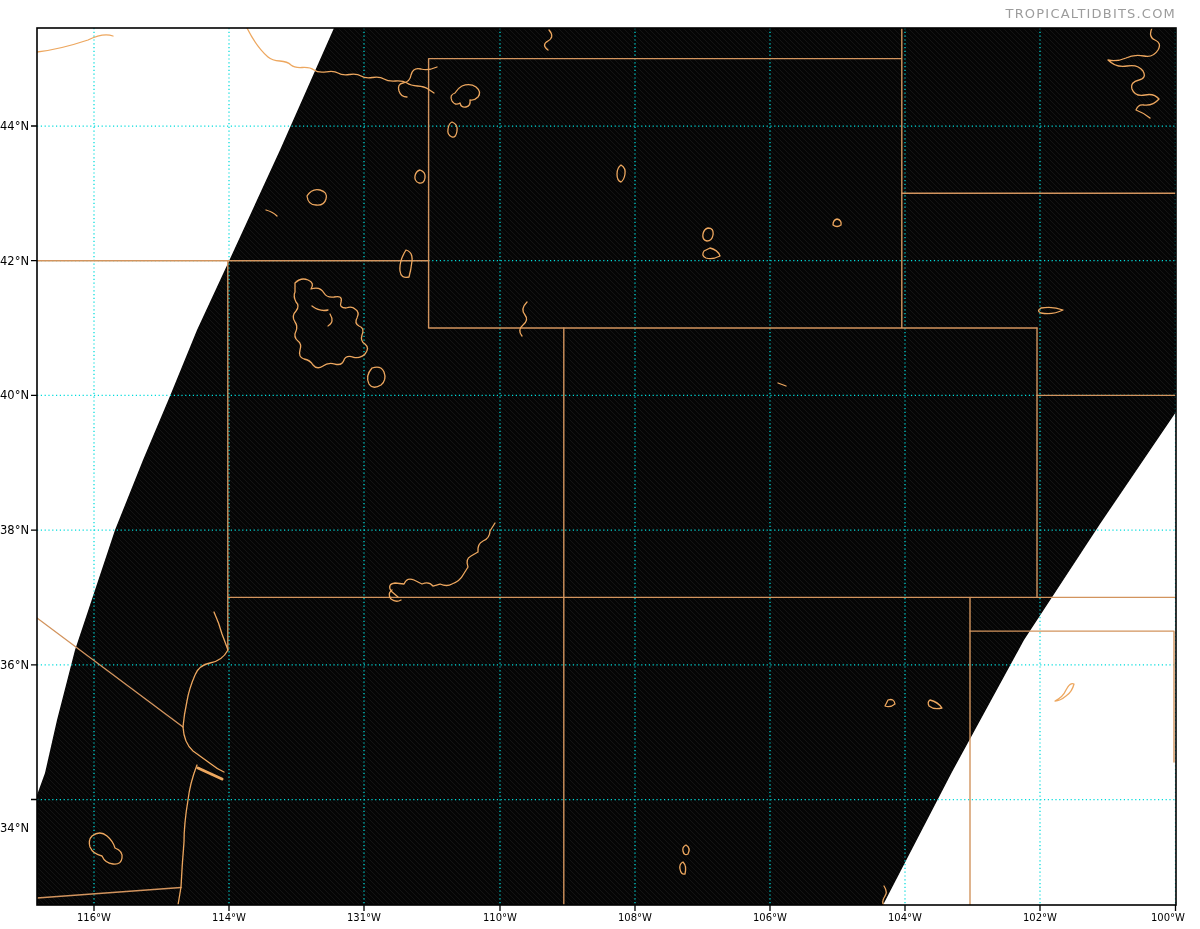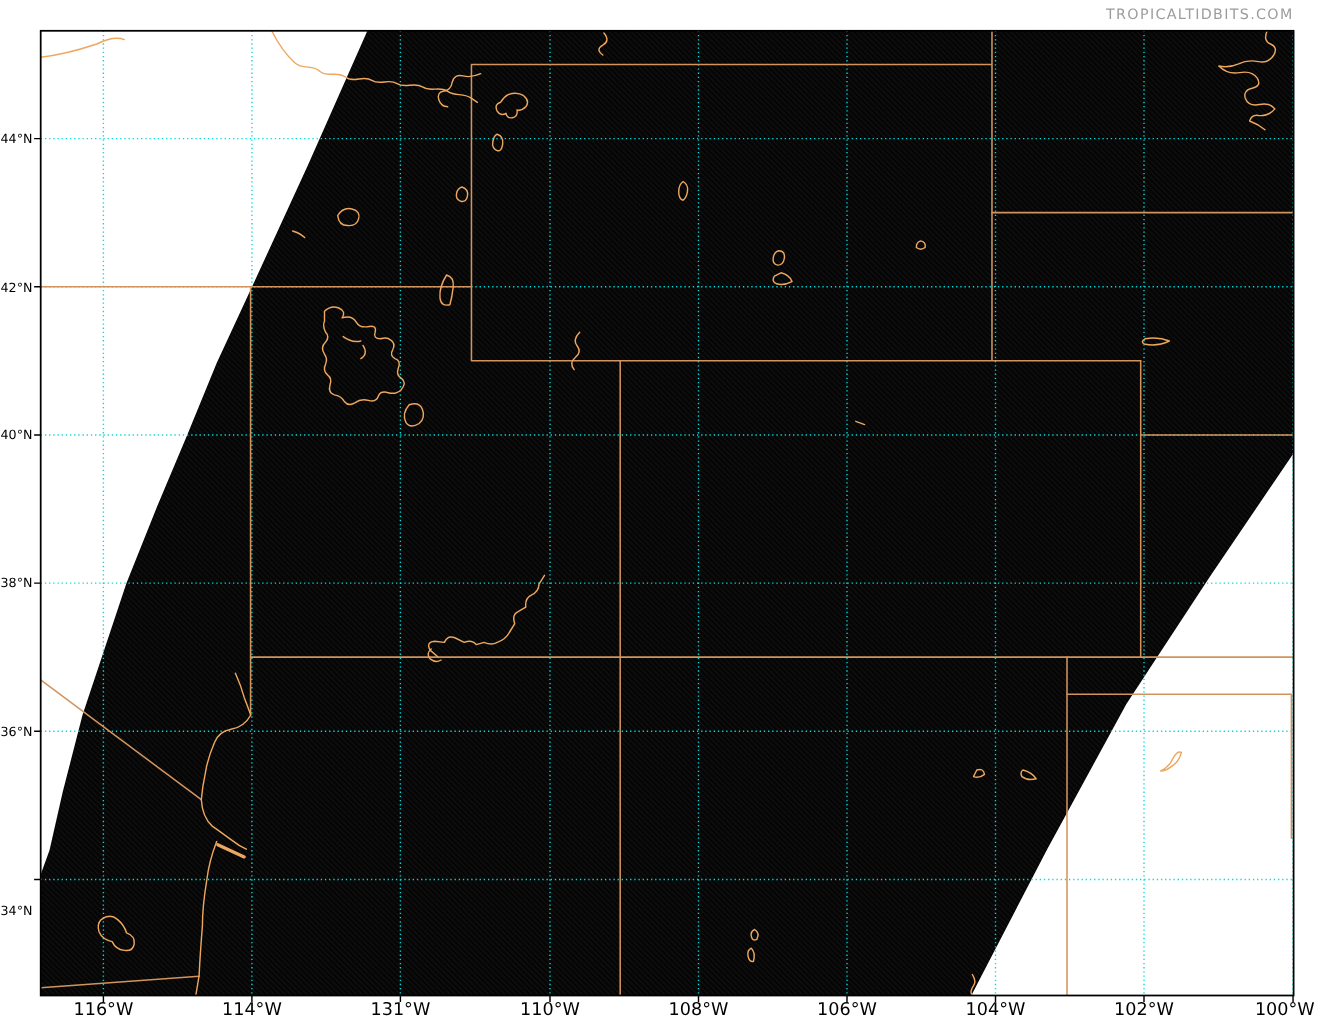--- a/index.html
+++ b/index.html
@@ -17,25 +17,25 @@
   }
   .mapsvg{position:absolute;left:0;top:0;}
   .grid{stroke:var(--c-grid,#00dcdc);stroke-width:1.25;fill:none;stroke-dasharray:1.2 2.6;}
   .stateline{stroke:var(--c-state-border,#d2945e);stroke-width:1.4;fill:none;stroke-linecap:round;}
   .water{stroke:var(--c-water,#eda75f);stroke-width:1.3;fill:none;stroke-linejoin:round;stroke-linecap:round;}
   .water-thick{stroke:var(--c-water,#eda75f);stroke-width:3;fill:none;stroke-linecap:round;}
   .spine{stroke:#000;stroke-width:1.6;fill:none;}
   .tick{stroke:#000;stroke-width:1.3;fill:none;}
   .lat-label{
     position:absolute;left:0;width:30px;height:18px;line-height:18px;
-    text-align:center;font-size:11.5px;color:#000;
+    text-align:left;font-size:11.5px;color:#000;
   }
   .lon-label{
     position:absolute;top:909px;width:64px;height:18px;line-height:18px;
-    text-align:center;font-size:16px;color:#000;
+    text-align:center;font-size:10px;color:#000;
   }
 </style>
 </head>
 <body>
 
 <div class="page">
 
   <div class="watermark">TROPICALTIDBITS.COM</div>
 
   <svg class="mapsvg" width="1200" height="929" viewBox="0 0 1200 929">

